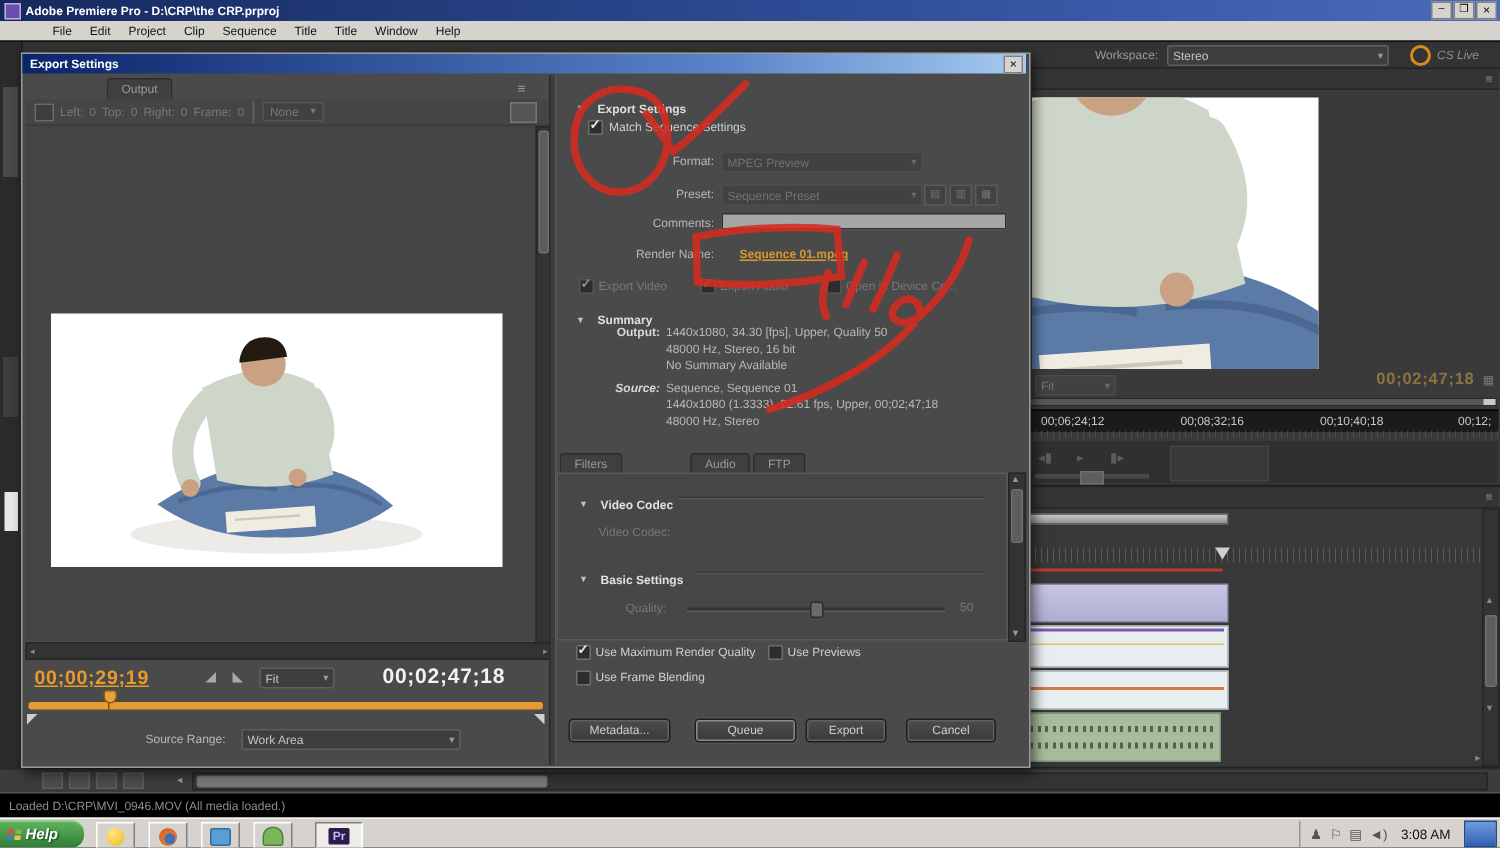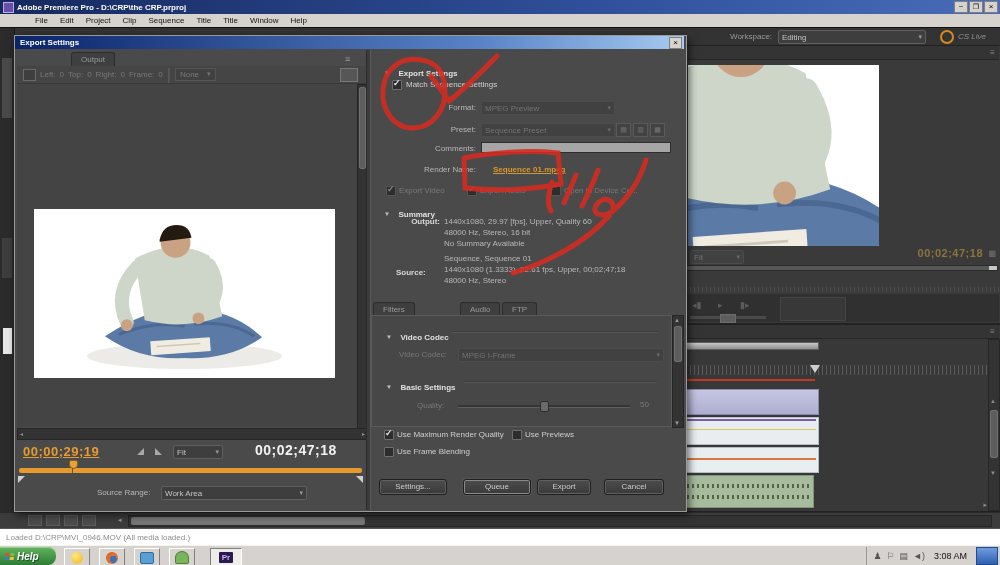--- a/index.html
+++ b/index.html
@@ -84,21 +84,21 @@
 <div class="abs" style="left:0;top:27px;width:1000px;height:501px;background:#333333;border-top:1px solid #111;"></div>
 
 <div class="abs" style="left:0;top:28px;width:14px;height:500px;background:#2b2b2b;border-right:1px solid #1c1c1c;">
   <div class="abs" style="left:2px;top:30px;width:10px;height:60px;background:#4a4a4a;"></div>
   <div class="abs" style="left:2px;top:210px;width:10px;height:40px;background:#3e3e3e;"></div>
   <div class="abs" style="left:3px;top:300px;width:9px;height:26px;background:#e8e8e8;"></div>
 </div>
 
 <div class="abs" style="left:730px;top:32px;font-size:8px;color:#9a9a9a;">Workspace:</div>
 <div class="dd" style="left:778px;top:30px;width:140px;">
-  <span>Editing</span>
+  <span>Stereo</span>
     <span class="arw">▾</span>
 </div>
 <span style="position:absolute;left:940px;top:30px;width:10px;height:10px;border:2px solid #d88a1e;border-radius:50%;"></span>
 <div class="abs" style="left:958px;top:32px;font-size:8px;color:#8f8f8f;font-style:italic;">CS Live</div>
 
 <div class="abs" style="left:681px;top:45px;width:319px;height:277px;background:#3a3a3a;border:1px solid #222;">
   <div class="abs" style="left:0;top:0;width:317px;height:13px;background:#343434;border-bottom:1px solid #252525;">
     <span style="position:absolute;right:4px;top:2px;color:#8a8a8a;font-size:8px;">≡</span>
   </div>
   <div class="abs" style="left:6px;top:19px;width:191px;height:181px;background:#ffffff;overflow:hidden;">
@@ -107,20 +107,26 @@
     </svg>
   </div>
   <div class="dd dis" style="left:8px;top:204px;width:46px;">
     <span>Fit</span>
       <span class="arw">▾</span>
   </div>
   <div class="abs" style="right:18px;top:201px;font-size:11px;font-weight:bold;color:#8d733f;letter-spacing:.5px;">00;02;47;18</div>
   <span style="position:absolute;right:5px;top:203px;color:#777;font-size:8px;">▦</span>
   <div class="abs" style="left:4px;top:219px;width:310px;height:4px;background:#575757;border:1px solid #2a2a2a;">
     <div class="abs" style="right:0;top:0;width:8px;height:4px;background:#c8c8c8;"></div>
+  </div>
+  <div class="abs" style="left:0;top:227px;width:317px;height:14px;background:#1b1b1b;border-top:1px solid #000;">
+    <span class="rulertick" style="left:12px;">00;06;24;12</span>
+    <span class="rulertick" style="left:105px;">00;08;32;16</span>
+    <span class="rulertick" style="left:198px;">00;10;40;18</span>
+    <span class="rulertick" style="left:290px;">00;12;</span>
   </div>
   <div class="abs ticks" style="left:0;top:241px;width:317px;height:5px;opacity:.6;"></div>
   <div class="abs" style="left:0;top:248px;width:317px;height:28px;background:#303030;">
     <span style="position:absolute;left:10px;top:6px;color:#5c5c5c;font-size:9px;">◂▮</span>
     <span style="position:absolute;left:36px;top:6px;color:#5c5c5c;font-size:9px;">▸</span>
     <span style="position:absolute;left:58px;top:6px;color:#5c5c5c;font-size:9px;">▮▸</span>
     <div class="abs" style="left:8px;top:22px;width:76px;height:3px;background:#4a4a4a;">
       <div class="abs" style="left:30px;top:-2px;width:14px;height:7px;background:#5e5e5e;border:1px solid #6e6e6e;"></div>
     </div>
     <div class="abs" style="left:98px;top:3px;width:64px;height:22px;background:#383838;border:1px solid #444;"></div>
@@ -163,21 +169,21 @@
     <span style="width:12px;height:9px;background:#4c4c4c;border:1px solid #5e5e5e;"></span>
     <span style="width:12px;height:9px;background:#4c4c4c;border:1px solid #5e5e5e;"></span>
     <span style="width:12px;height:9px;background:#4c4c4c;border:1px solid #5e5e5e;"></span>
   </div>
   <span style="position:absolute;left:118px;top:3px;color:#9a9a9a;font-size:7px;">◂</span>
   <div class="abs scroll" style="left:128px;top:2px;width:862px;height:10px;">
     <div class="thumb abs" style="left:2px;top:1px;width:232px;height:6px;background:#787878;"></div>
   </div>
 </div>
 
-<div class="abs" style="left:0;top:528px;width:1000px;height:17px;background:#ffffff;border-top:1px solid #555;">
+<div class="abs" style="left:0;top:528px;width:1000px;height:17px;background:#000000;border-top:1px solid #555;">
   <span style="position:absolute;left:6px;top:4px;font-size:8px;color:#8d8d8d;">Loaded D:\CRP\MVI_0946.MOV (All media loaded.)</span>
 </div>
 
 <div class="abs" style="left:14px;top:35px;width:671px;height:475px;background:#4a4a4a;border:1px solid #9a9a9a;box-shadow:2px 3px 8px rgba(0,0,0,.6);z-index:10;">
 
   <div class="abs" style="left:0;top:0;width:669px;height:13px;background:linear-gradient(90deg,#0a246a,#5a84c8 70%,#a6caf0);display:flex;align-items:center;">
     <span style="color:#fff;font-size:8px;font-weight:bold;padding-left:5px;">Export Settings</span>
     <span style="margin-left:auto;margin-right:2px;width:11px;height:10px;background:#d6d3ce;border:1px solid #808080;font-size:8px;line-height:9px;text-align:center;color:#000;">×</span>
   </div>
 
@@ -277,45 +283,41 @@
   <span class="abs t8 dim" style="left:465px;top:150px;">Export Audio</span>
   <span class="cb dis" style="left:536px;top:150px;"></span>
   <span class="abs t8 dim" style="left:549px;top:150px;">Open in Device Ce...</span>
 
   <div class="abs" style="left:369px;top:167px;">
     <span class="hdrtri">▼</span>
     <span class="t8 hd">Summary</span>
   </div>
 
   <span class="abs t8" style="left:381px;top:181px;width:44px;text-align:right;color:#d8d8d8;font-weight:bold;">Output:</span>
-  <span class="abs t8 lbl" style="left:429px;top:181px;">1440x1080, 29.97 [fps], Upper, Quality 60</span>
+  <span class="abs t8 lbl" style="left:429px;top:181px;">1440x1080, 34.30 [fps], Upper, Quality 50</span>
   <span class="abs t8 lbl" style="left:429px;top:192px;">48000 Hz, Stereo, 16 bit</span>
   <span class="abs t8 lbl" style="left:429px;top:203px;">No Summary Available</span>
 
-  <span class="abs t8" style="left:381px;top:232px;width:44px;text-align:left;color:#d8d8d8;font-weight:bold;">Source:</span>
+  <span class="abs t8" style="left:381px;top:218px;width:44px;text-align:right;color:#d8d8d8;font-weight:bold;font-style:italic;">Source:</span>
   <span class="abs t8 lbl" style="left:429px;top:218px;">Sequence, Sequence 01</span>
   <span class="abs t8 lbl" style="left:429px;top:229px;">1440x1080 (1.3333), 22.61 fps, Upper, 00;02;47;18</span>
   <span class="abs t8 lbl" style="left:429px;top:240px;">48000 Hz, Stereo</span>
 
   <div class="tab" style="left:358px;top:266px;"><span>Filters</span></div>
   <div class="tab act" style="left:404px;top:266px;"><span>Video</span></div>
   <div class="tab" style="left:445px;top:266px;"><span>Audio</span></div>
   <div class="tab" style="left:487px;top:266px;"><span>FTP</span></div>
 
   <div class="abs" style="left:356px;top:279px;width:299px;height:110px;background:#474747;border:1px solid #5a5a5a;border-top-color:#5a5a5a;">
     <div class="abs" style="left:14px;top:10px;">
       <span class="hdrtri">▼</span>
       <span class="t8 hd">Video Codec</span>
     </div>
     <div class="abs" style="left:80px;top:15px;width:205px;height:1px;background:#3c3c3c;border-bottom:1px solid #575757;"></div>
     <span class="abs t8 dim" style="left:27px;top:34px;">Video Codec:</span>
-    <div class="dd dis" style="left:86px;top:32px;width:198px;">
-      <span>MPEG I-Frame</span>
-        <span class="arw">▾</span>
-    </div>
     <div class="abs" style="left:14px;top:60px;">
       <span class="hdrtri">▼</span>
       <span class="t8 hd">Basic Settings</span>
     </div>
     <div class="abs" style="left:92px;top:65px;width:193px;height:1px;background:#3c3c3c;border-bottom:1px solid #575757;"></div>
     <span class="abs t8 dim" style="left:45px;top:85px;">Quality:</span>
     <div class="abs" style="left:86px;top:89px;width:172px;height:2px;background:#353535;border-bottom:1px solid #5e5e5e;">
       <span style="position:absolute;left:82px;top:-4px;width:7px;height:9px;background:#6a6a6a;border:1px solid #2c2c2c;border-radius:2px;"></span>
     </div>
     <span class="abs t8 dim" style="left:268px;top:84px;">50</span>
@@ -326,21 +328,21 @@
     <div class="thumb abs" style="left:1px;top:10px;width:6px;height:34px;"></div>
   </div>
 
   <span class="cb ck" style="left:369px;top:394px;"></span>
   <span class="abs t8" style="left:382px;top:394px;color:#cfcfcf;">Use Maximum Render Quality</span>
   <span class="cb" style="left:497px;top:394px;"></span>
   <span class="abs t8" style="left:510px;top:394px;color:#cfcfcf;">Use Previews</span>
   <span class="cb" style="left:369px;top:411px;"></span>
   <span class="abs t8" style="left:382px;top:411px;color:#cfcfcf;">Use Frame Blending</span>
 
-  <div class="btn" style="left:364px;top:443px;width:66px;">Settings...</div>
+  <div class="btn" style="left:364px;top:443px;width:66px;">Metadata...</div>
   <div class="btn def" style="left:448px;top:443px;width:66px;">Queue</div>
   <div class="btn" style="left:522px;top:443px;width:52px;">Export</div>
   <div class="btn" style="left:589px;top:443px;width:58px;">Cancel</div>
 </div>
 
 <svg class="abs" style="left:0;top:0;z-index:50;pointer-events:none;" width="1000" height="565" viewBox="0 0 1000 565">
   <g fill="none" stroke="#d62b20" stroke-width="5" stroke-linecap="round" opacity="0.88">
     <path d="M421,60 C400,56 384,70 383,90 C381,112 396,129 414,128 C433,127 446,110 445,89 C444,71 436,62 421,60"></path>
     <path d="M431,76 L449,101 C466,88 485,68 497,56"></path>
     <path d="M464,158 C492,152 530,150 558,153 L561,184 C528,190 492,191 465,188 L464,158"></path>

